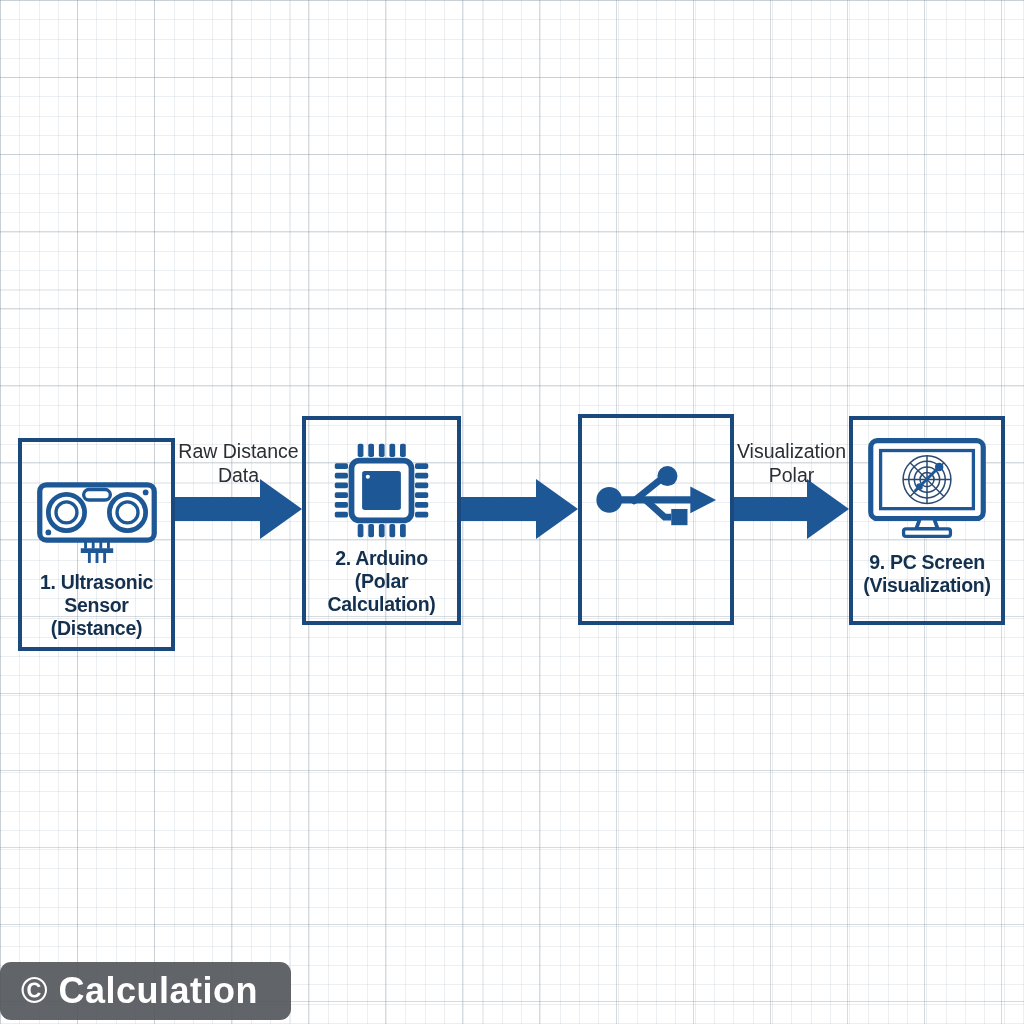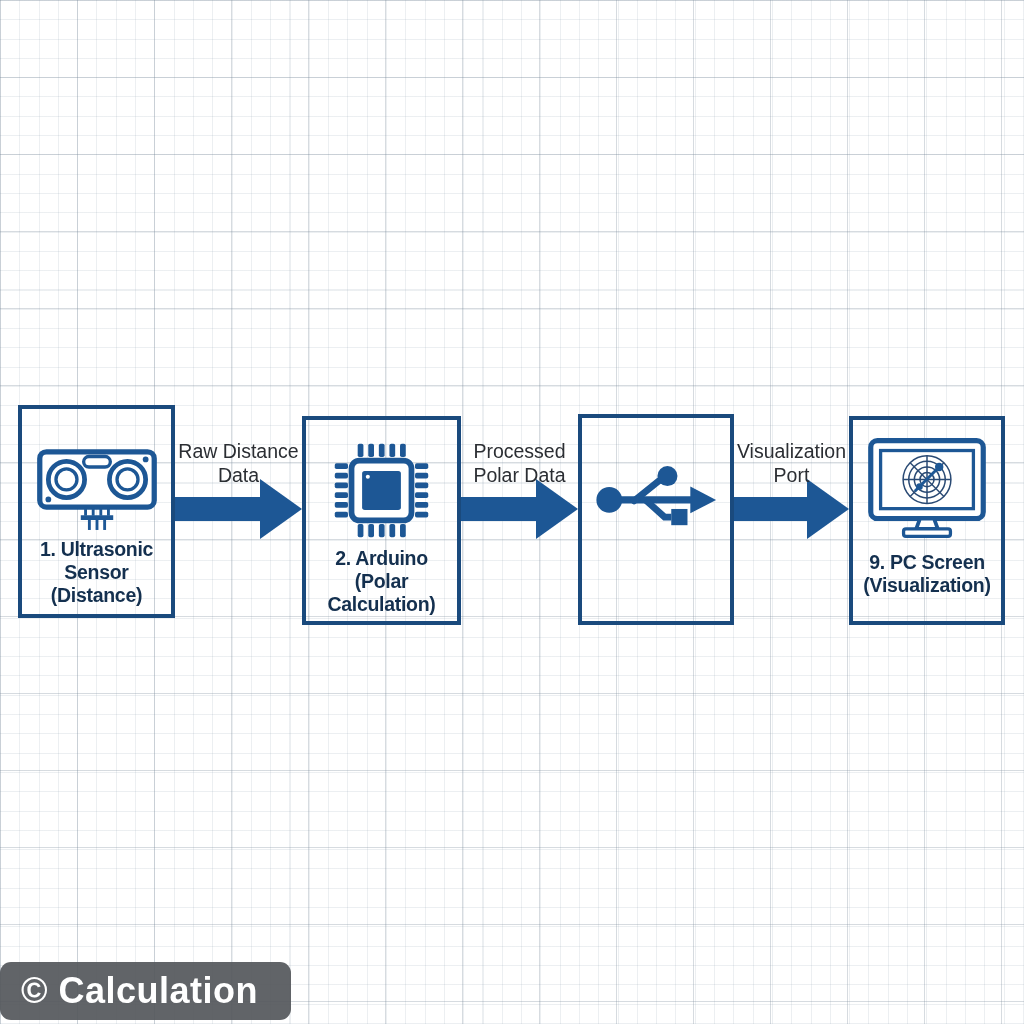--- a/index.html
+++ b/index.html
@@ -20,21 +20,21 @@
   }
 
   .node {
     position: absolute;
     border: 4px solid #1a4a7d;
     background: transparent;
     display: flex;
     flex-direction: column;
     align-items: center;
   }
-  #node-1 { left: 18px;  top: 405px; width: 157px; height: 213px; }
+  #node-1 { left: 18px;  top: 438px; width: 157px; height: 213px; }
   #node-2 { left: 302px; top: 416px; width: 159px; height: 209px; }
   #node-3 { left: 578px; top: 414px; width: 156px; height: 211px; }
   #node-4 { left: 849px; top: 416px; width: 156px; height: 209px; }
 
   .node-title {
     white-space: pre-line;
     text-align: center;
     font-weight: bold;
     font-size: 19.5px;
     line-height: 23px;
@@ -197,22 +197,20 @@
     <rect x="0" y="20" width="80" height="24" fill="#1d5795"></rect>
     <polygon points="75,2 117,32 75,62" fill="#1d5795"></polygon>
   </svg>
   <svg class="flow-arrow" id="arrow-3" viewBox="0 0 115 64">
     <rect x="0" y="20" width="78" height="24" fill="#1d5795"></rect>
     <polygon points="73,2 115,32 73,62" fill="#1d5795"></polygon>
   </svg>
 
   <div class="edge-label" id="edge-label-1">Raw Distance
 Data</div>
-  <div class="edge-label" id="edge-label-2">Processed
-Polar Data</div>
   <div class="edge-label" id="edge-label-3">Visualization
-Port</div>
+Polar</div>
 
   <div class="watermark">
     <span>© Calculation</span>
   </div>
 
 </div>
 
 </body></html>

